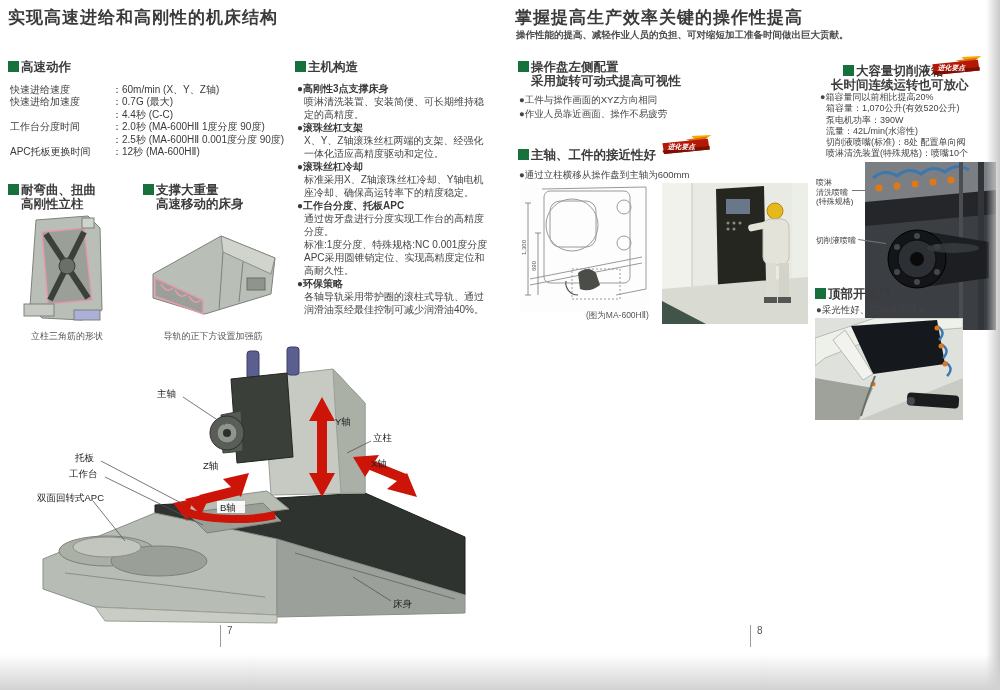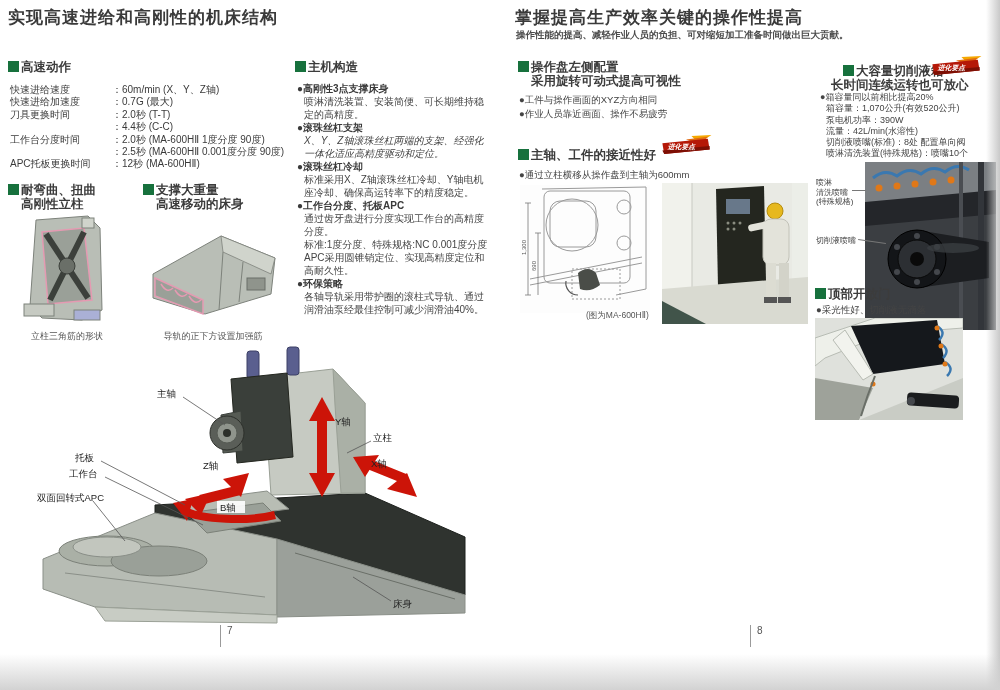--- a/index.html
+++ b/index.html
@@ -41,24 +41,20 @@
   <div class="abs" style="left:10px;top:84px;width:300px;">
     <div class="spec-row">
         <span class="lab">快速进给速度</span>
         <span>：60m/min (X、Y、Z轴)</span>
       </div>
     <div class="spec-row">
         <span class="lab">快速进给加速度</span>
         <span>：0.7G (最大)</span>
       </div>
     <div class="spec-row">
-        <span class="lab">刀具更换时间</span>
-        <span>：2.0秒 (T-T)</span>
-      </div>
-    <div class="spec-row">
         <span class="lab"></span>
         <span>：4.4秒 (C-C)</span>
       </div>
     <div class="spec-row">
         <span class="lab">工作台分度时间</span>
         <span>：2.0秒 (MA-600HⅡ 1度分度 90度)</span>
       </div>
     <div class="spec-row">
         <span class="lab"></span>
         <span>：2.5秒 (MA-600HⅡ 0.001度分度 90度)</span>
@@ -103,21 +99,21 @@
   <div class="abs h2" style="left:295px;top:60px;">
     <span class="gsq"></span><span>主机构造</span>
   </div>
   <div class="abs" style="left:297px;top:82px;width:196px;">
     <div>
       <div class="item-title">●高刚性3点支撑床身</div>
       <div class="body-txt prelines" style="padding-left:7px;">喷淋清洗装置、安装简便、可长期维持稳定的高精度。</div>
     </div>
     <div>
       <div class="item-title">●滚珠丝杠支架</div>
-      <div class="body-txt prelines" style="padding-left:7px;font-style:italic;">X、Y、Z轴滚珠丝杠两端的支架、经强化一体化适应高精度驱动和定位。</div>
+      <div class="body-txt prelines" style="padding-left:7px;">X、Y、Z轴滚珠丝杠两端的支架、经强化一体化适应高精度驱动和定位。</div>
     </div>
     <div>
       <div class="item-title">●滚珠丝杠冷却</div>
       <div class="body-txt prelines" style="padding-left:7px;">标准采用X、Z轴滚珠丝杠冷却、Y轴电机座冷却、确保高运转率下的精度稳定。</div>
     </div>
     <div>
       <div class="item-title">●工作台分度、托板APC</div>
       <div class="body-txt prelines" style="padding-left:7px;">通过齿牙盘进行分度实现工作台的高精度分度。
 标准:1度分度、特殊规格:NC 0.001度分度
 APC采用圆锥销定位、实现高精度定位和高耐久性。</div>

